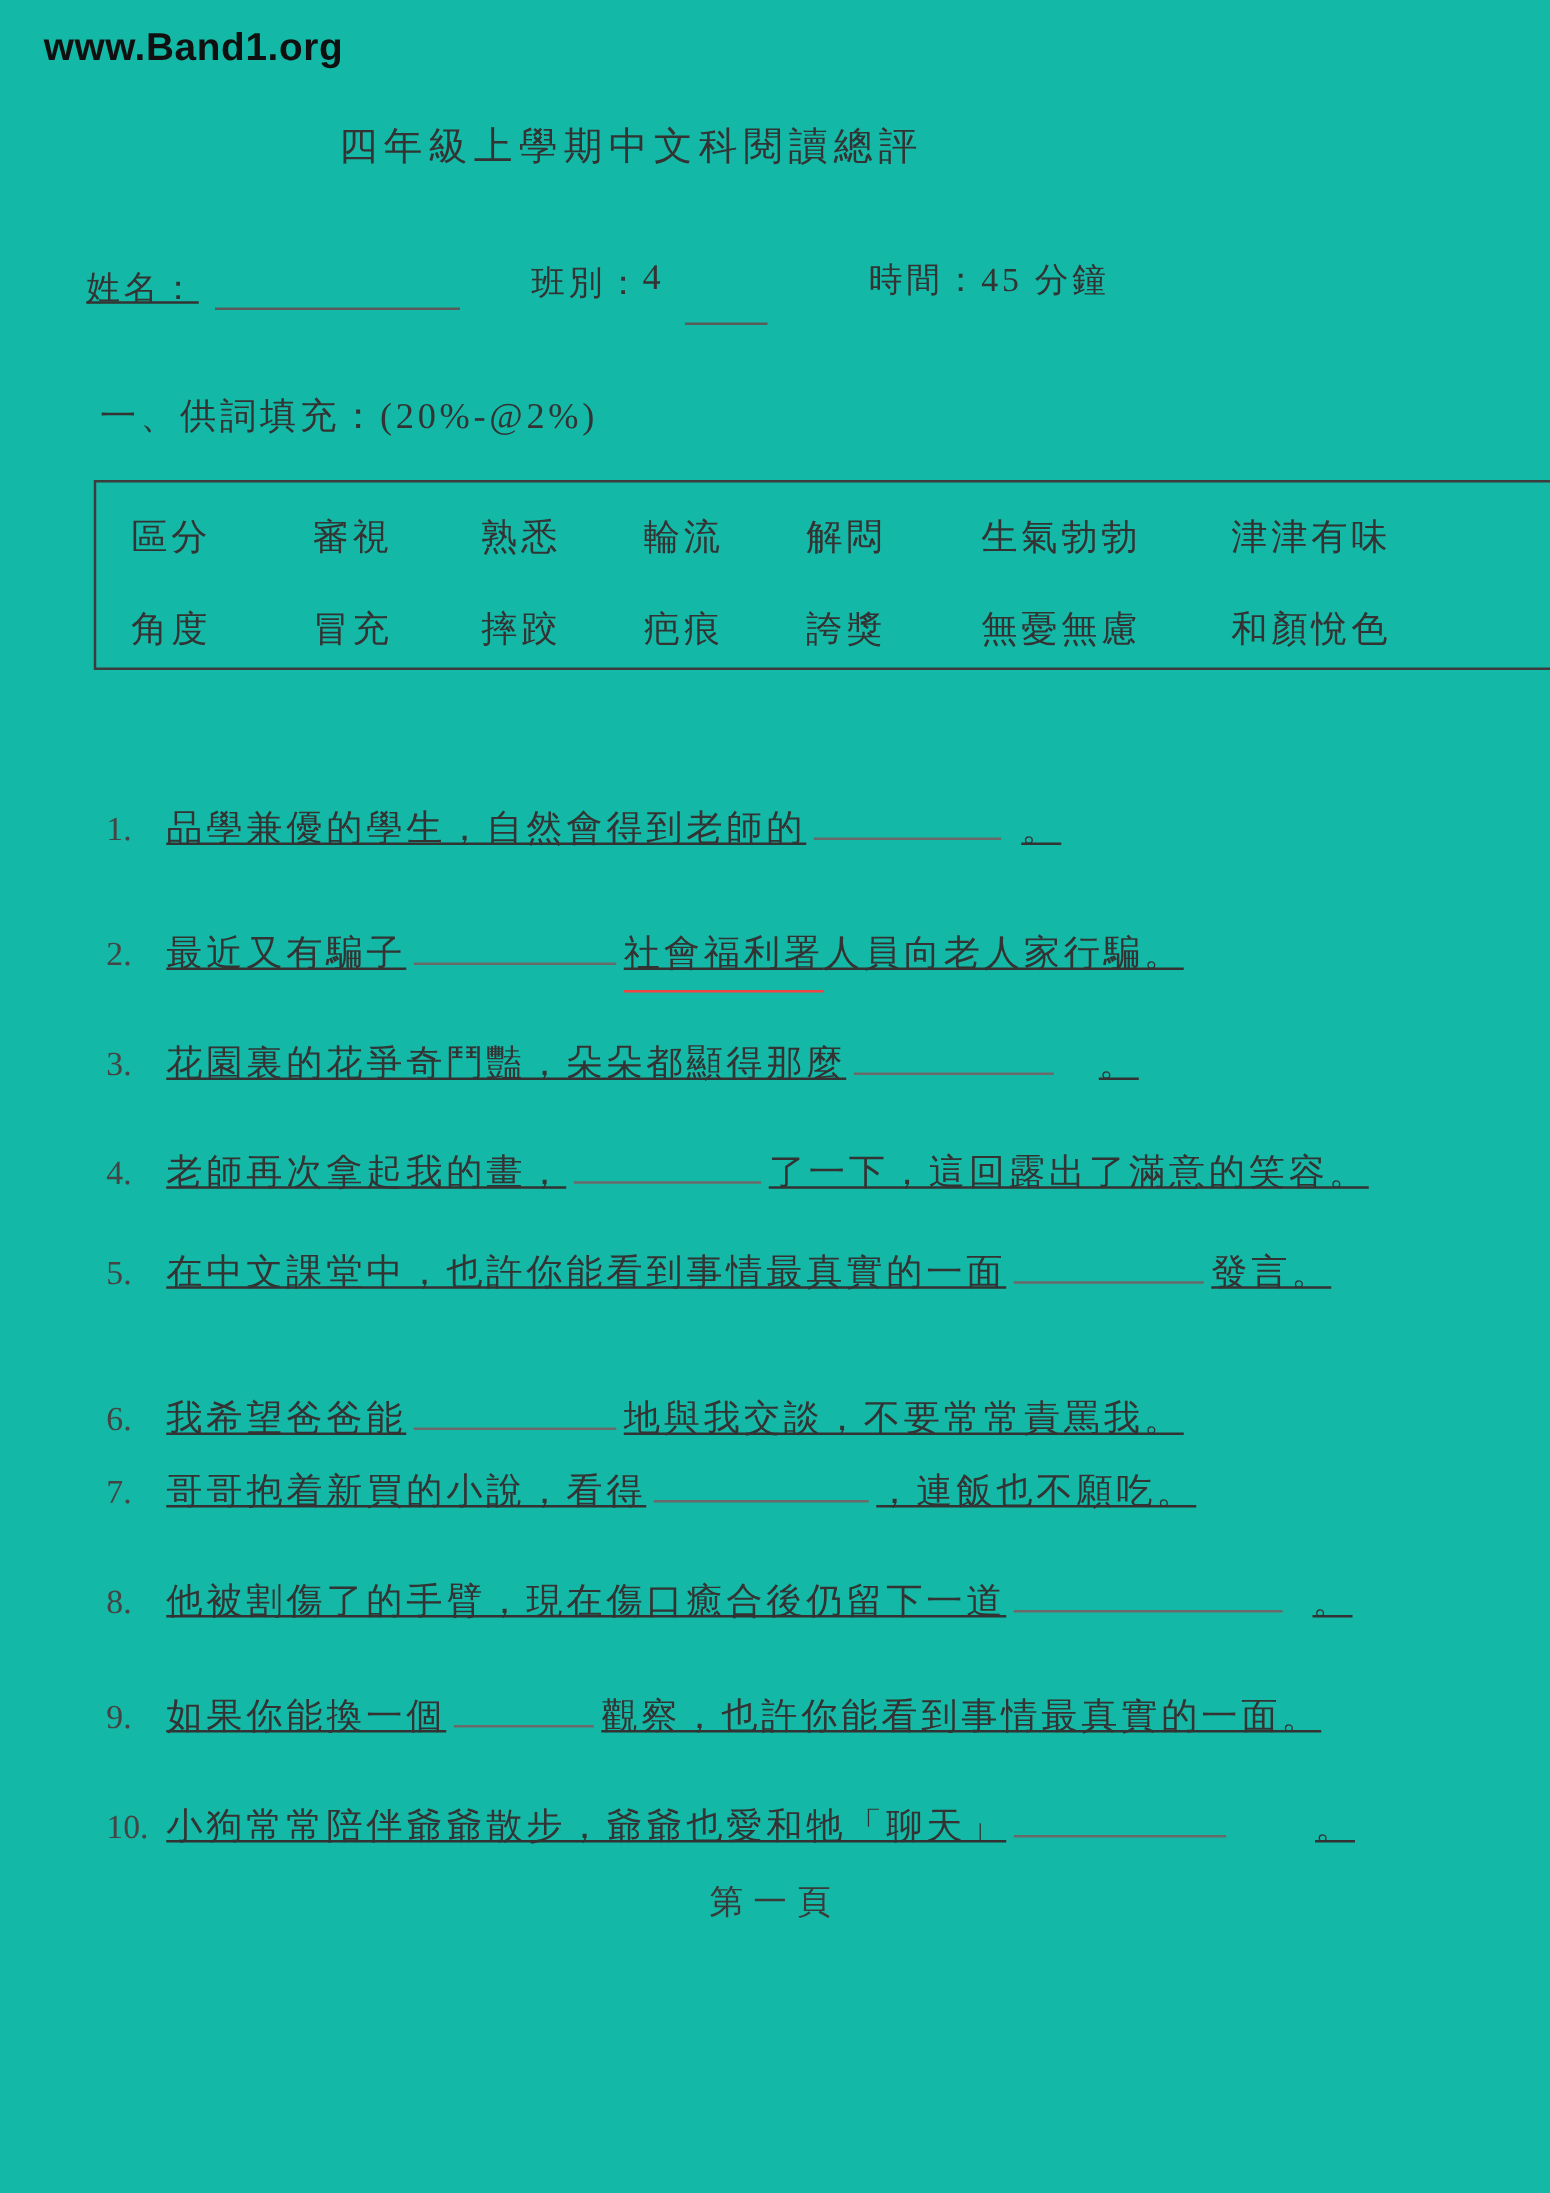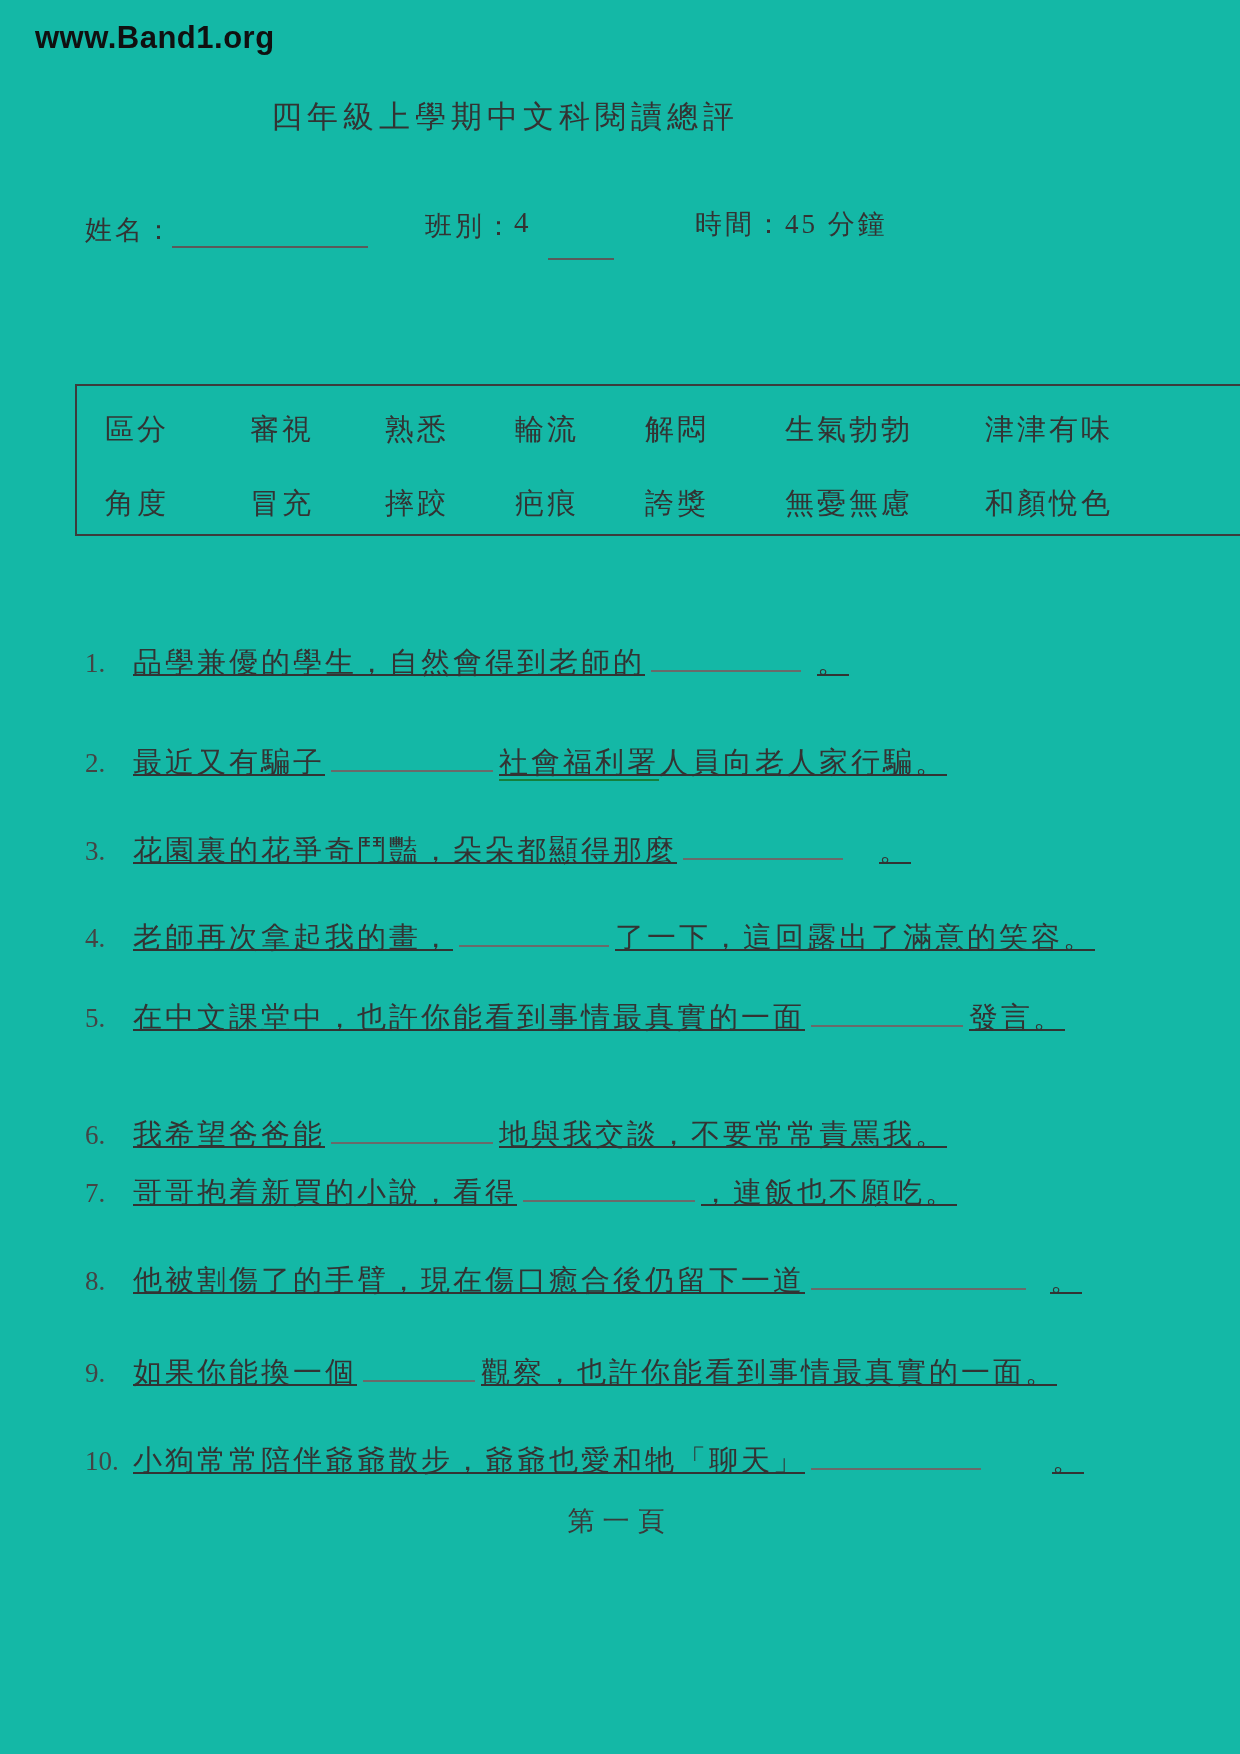--- a/index.html
+++ b/index.html
@@ -16,21 +16,21 @@
     font-family:"Liberation Sans","DejaVu Sans",sans-serif;
     font-size:31px;font-weight:600;color:#101010;letter-spacing:0.5px;
   }
   .title{
     position:absolute;top:96px;left:0;width:1240px;
     text-align:center;font-size:31px;letter-spacing:5px;
     transform:translateX(-115px);
     color:#333;
   }
   .info-label{position:absolute;font-size:27px;letter-spacing:3px;color:#333;}
-  .name-label{left:85px;top:212px;}
+  .name-label{left:69px;top:212px;text-decoration:underline;}
   .name-line{position:absolute;left:172px;top:214px;width:196px;height:32px;border-bottom:2px solid #5a5a5a;}
   .class-label{left:425px;top:208px;}
   .class-value{position:absolute;left:514px;top:206px;font-size:29px;color:#333;}
   .class-line{position:absolute;left:548px;top:226px;width:66px;height:32px;border-bottom:2px solid #5a5a5a;}
   .time-label{left:695px;top:206px;}
   .section-heading{
     position:absolute;left:80px;top:313px;
     font-size:29px;letter-spacing:3px;color:#333;
   }
   .word-box{
@@ -52,21 +52,21 @@
     position:absolute;left:85px;width:1130px;
     font-size:29px;letter-spacing:3px;color:#333;
     white-space:nowrap;
     text-decoration:underline;
   }
   .qnum{display:inline-block;width:48px;letter-spacing:0;font-size:27px;color:#444;}
   .blank{
     display:inline-block;height:30px;margin:0 6px;
     border-bottom:2px solid #6a6a6a;vertical-align:baseline;
   }
-  .uterm{border-bottom:2px solid #15803d;padding-bottom:1px;}
+  .uterm{border-bottom:2px solid #ef4444;padding-bottom:13px;}
   .footer{
     position:absolute;top:1503px;left:0;width:1240px;
     text-align:center;font-size:27px;letter-spacing:8px;color:#3a3a3a;
   }
 </style>
 </head>
 <body>
 
 <div class="page">
 
@@ -76,20 +76,21 @@
 
   <span class="info-label name-label">姓名：</span>
   <span class="name-line"></span>
 
   <span class="info-label class-label">班別：</span>
   <span class="class-value">4</span>
   <span class="class-line"></span>
 
   <span class="info-label time-label">時間：45 分鐘</span>
 
+  <div class="section-heading">一、供詞填充：(20%-@2%)</div>
 
   <div class="word-box">
     <div class="word-row word-row-1">
         <span>區分</span>
         <span>審視</span>
         <span>熟悉</span>
         <span>輪流</span>
         <span>解悶</span>
         <span>生氣勃勃</span>
         <span>津津有味</span>

